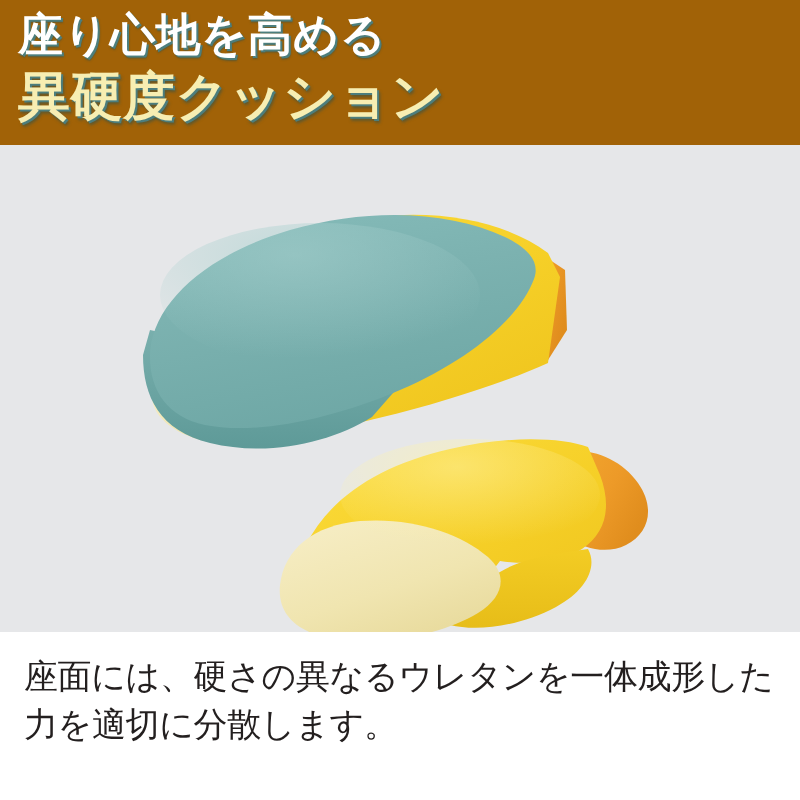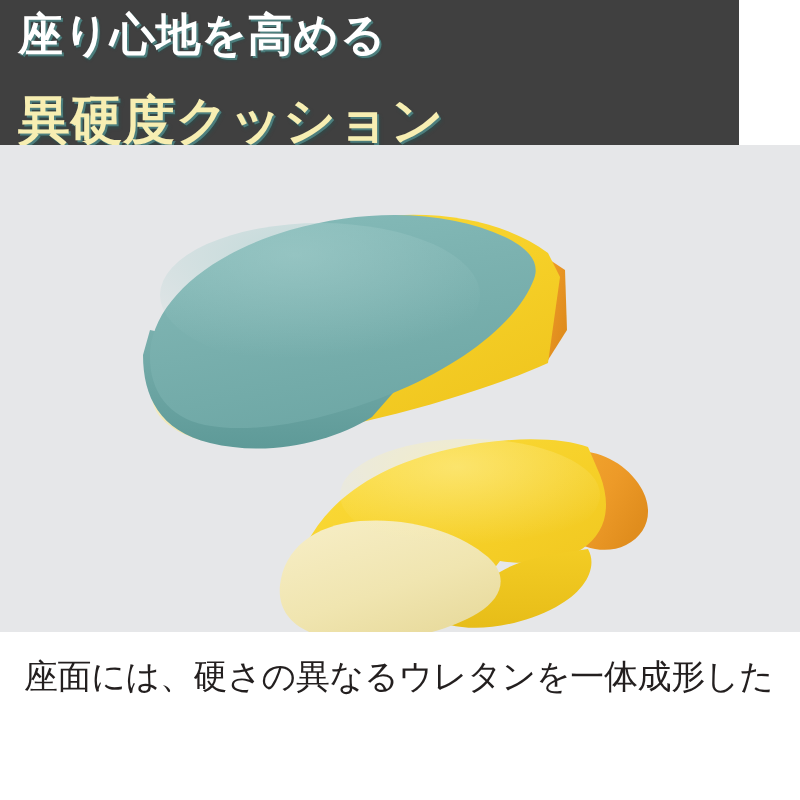--- a/index.html
+++ b/index.html
@@ -16,23 +16,23 @@
     position: relative;
     width: 800px;
     height: 800px;
     background: #ffffff;
   }
 
   
   .header-banner {
     position: absolute;
     left: 0; top: 0;
-    width: 739px;
+    width: 800px;
     height: 145px;
-    background: #404040;
+    background: #a16207;
     overflow: hidden;
   }
 
   .header-line {
     position: absolute;
     left: 18px;
     white-space: nowrap;
     font-weight: 700;
     letter-spacing: 0.5px;
     font-family: "DejaVu Sans", "Liberation Sans", sans-serif;
@@ -49,21 +49,20 @@
   }
 
   .header-line-2 {
     top: 64px;
     font-size: 52px;
     line-height: 64px;
     color: #f7eeb2;
     text-shadow:
        2px 2px 0 #4c7e7d,
        3px 4px 3px rgba(40,80,78,0.55);
-    margin-top: 24px;
   }
 
   
   .illustration-stage {
     position: absolute;
     left: 0; top: 145px;
     width: 800px;
     height: 487px;
     background: #e6e7e9;
     overflow: hidden;
@@ -219,15 +218,16 @@
                C298 489, 277 470, 280 440 Z" fill="url(#gradCream)"></path>
 
       <ellipse cx="470" cy="350" rx="130" ry="56" fill="url(#shineYellow)"></ellipse>
 
     </svg>
 
   </div>
 
   <div class="caption-block">
     <div class="caption-line">座面には、硬さの異なるウレタンを一体成形した</div>
+    <div class="caption-line">力を適切に分散します。</div>
   </div>
 
 </div>
 
 </body></html>

